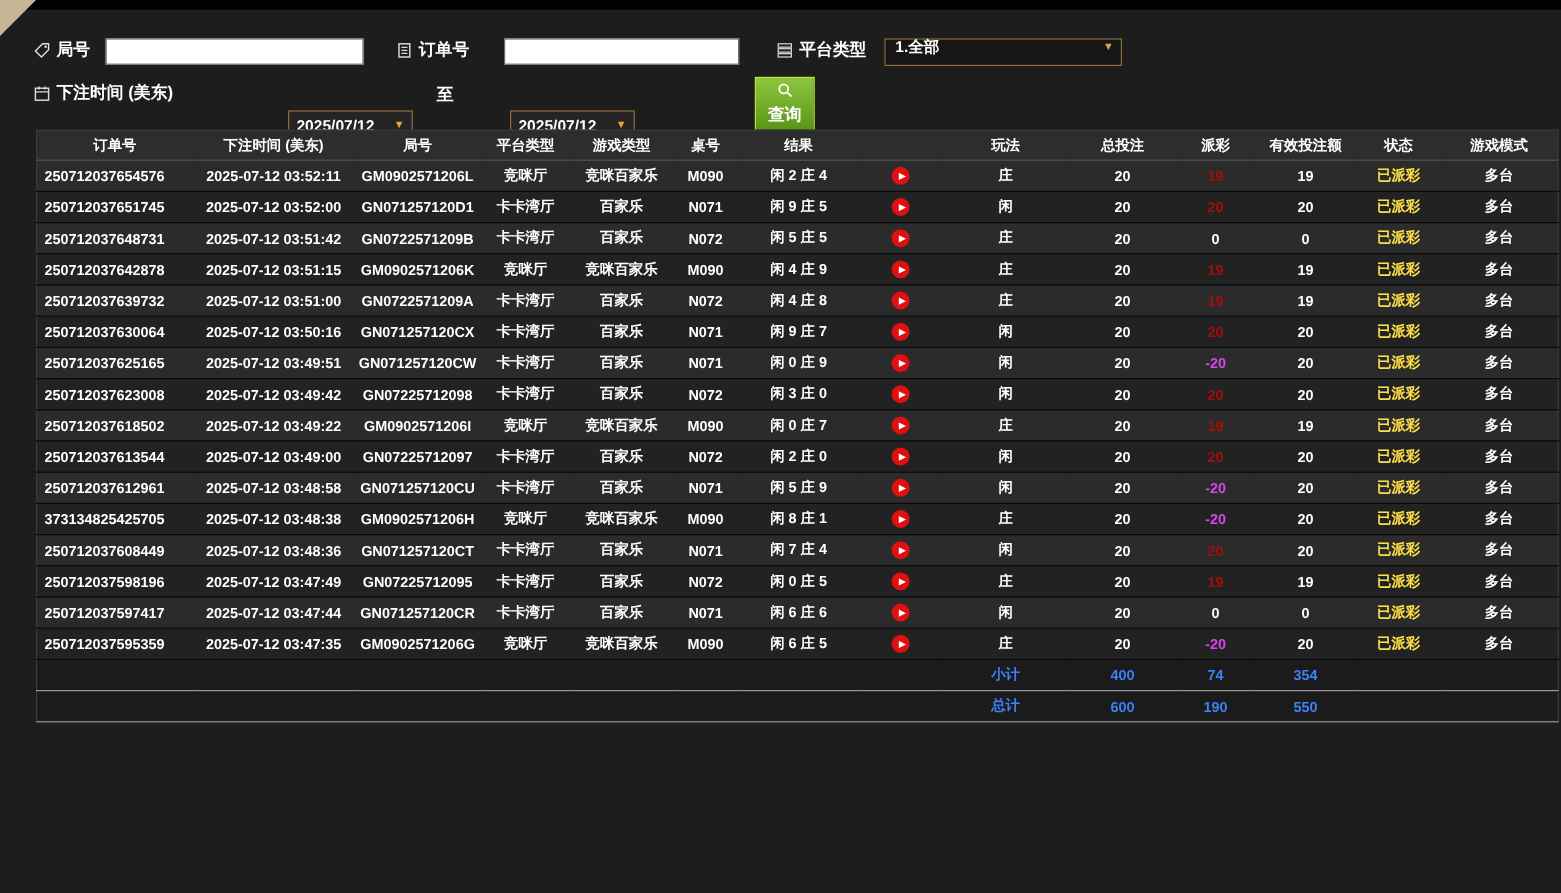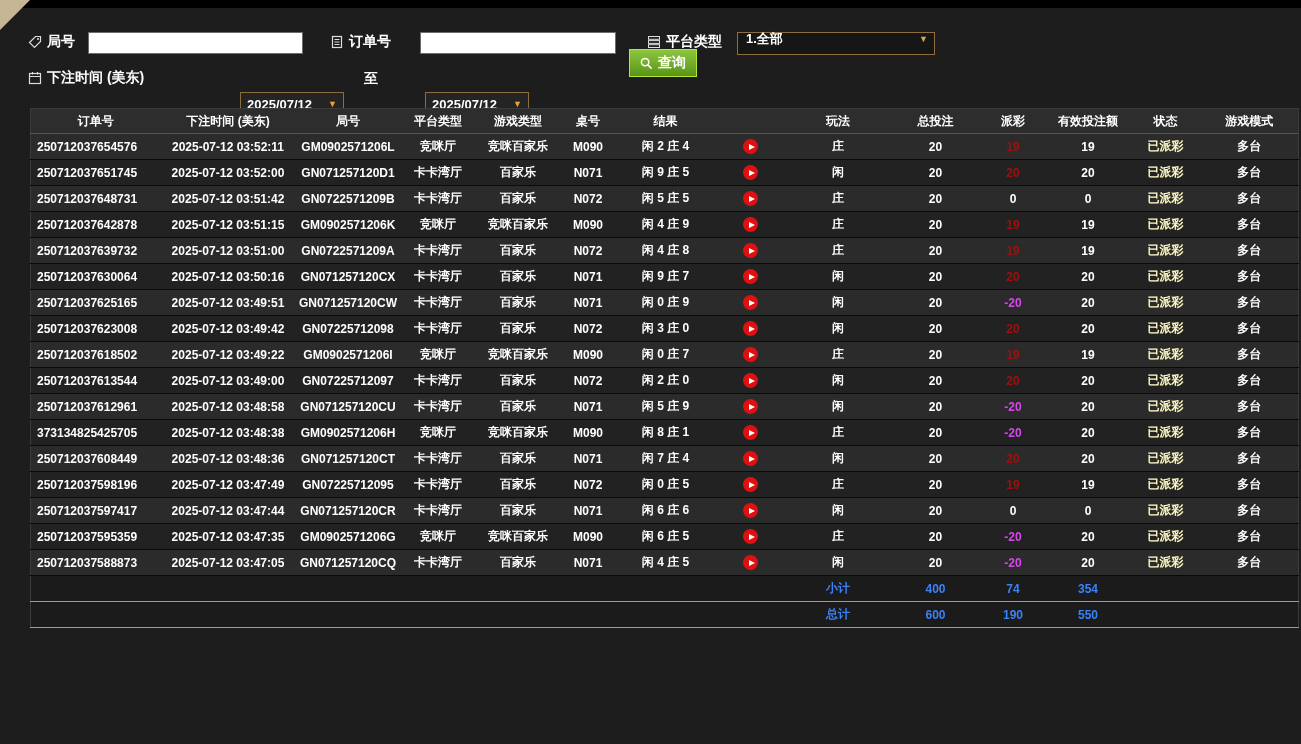--- a/index.html
+++ b/index.html
@@ -62,21 +62,21 @@
     height:26px; font-size:12px; font-weight:bold; color:#fff;
     text-align:center; border-bottom:1px solid #0a0a0a;
     overflow:hidden; white-space:nowrap;
   }
   .bet-table tbody tr:nth-child(odd)  { background:#2b2b2b; }
   .bet-table tbody tr:nth-child(even) { background:#222222; }
   .bet-table td.c-left { text-align:left; padding-left:6px; }
   .bet-table td.pos  { color:#a50d0d; }
   .bet-table td.neg  { color:#d946ef; }
   .bet-table td.zero { color:#ffffff; }
-  .bet-table td.status-cell { color:#fef9c3; }
+  .bet-table td.status-cell { color:#fde047; }
   .bet-table tfoot td {
     height:26px; font-size:12px; font-weight:bold; color:#3b82f6;
     text-align:center; background:#1b1b1b;
     border-top:1px solid #9a9a9a;
   }
   .bet-table tfoot tr:last-child td { border-bottom:1px solid #9a9a9a;margin-top:24px; }
   .play-btn {
     display:inline-flex; align-items:center; justify-content:center;
     width:15px; height:15px; border-radius:50%; background:#e01010;
     vertical-align:middle; cursor:pointer;
@@ -138,21 +138,21 @@
 </div>
 <div class="fdate" style="left:240px;top:67px;">
   <span>2025/07/12</span>
   <span class="fdate-arrow">▼</span>
 </div>
 <span class="fto" style="left:364px;top:70px;">至</span>
 <div class="fdate" style="left:425px;top:67px;">
   <span>2025/07/12</span>
   <span class="fdate-arrow">▼</span>
 </div>
-<button class="fquery" style="left:629px;top:49px;">
+<button class="fquery" style="left:629px;top:64px;flex-direction:column;">
   <svg width="13" height="13" viewBox="0 0 14 14">
     <circle cx="5.5" cy="5.5" r="4" fill="none" stroke="#fff" stroke-width="1.6"></circle>
     <line x1="8.5" y1="8.5" x2="12.5" y2="12.5" stroke="#fff" stroke-width="1.6"></line>
   </svg>
   <span>查询</span>
 </button>
 
 <table class="bet-table">
   <colgroup>
     <col style="width:130px">
@@ -470,38 +470,20 @@
     <td>
       <span class="play-btn"></span>
     </td>
     <td>庄</td>
     <td>20</td>
     <td class="neg">-20</td>
     <td>20</td>
     <td class="status-cell">已派彩</td>
     <td>多台</td>
   </tr>
-      <tr>
-    <td class="c-left">250712037588873</td>
-    <td>2025-07-12 03:47:05</td>
-    <td>GN071257120CQ</td>
-    <td>卡卡湾厅</td>
-    <td>百家乐</td>
-    <td>N071</td>
-    <td>闲 4 庄 5</td>
-    <td>
-      <span class="play-btn"></span>
-    </td>
-    <td>闲</td>
-    <td>20</td>
-    <td class="neg">-20</td>
-    <td>20</td>
-    <td class="status-cell">已派彩</td>
-    <td>多台</td>
-  </tr>
     </tbody>
   <tfoot>
     <tr>
       <td colspan="8"></td>
       <td>小计</td>
       <td>400</td>
       <td>74</td>
       <td>354</td>
       <td colspan="2"></td>
     </tr>

